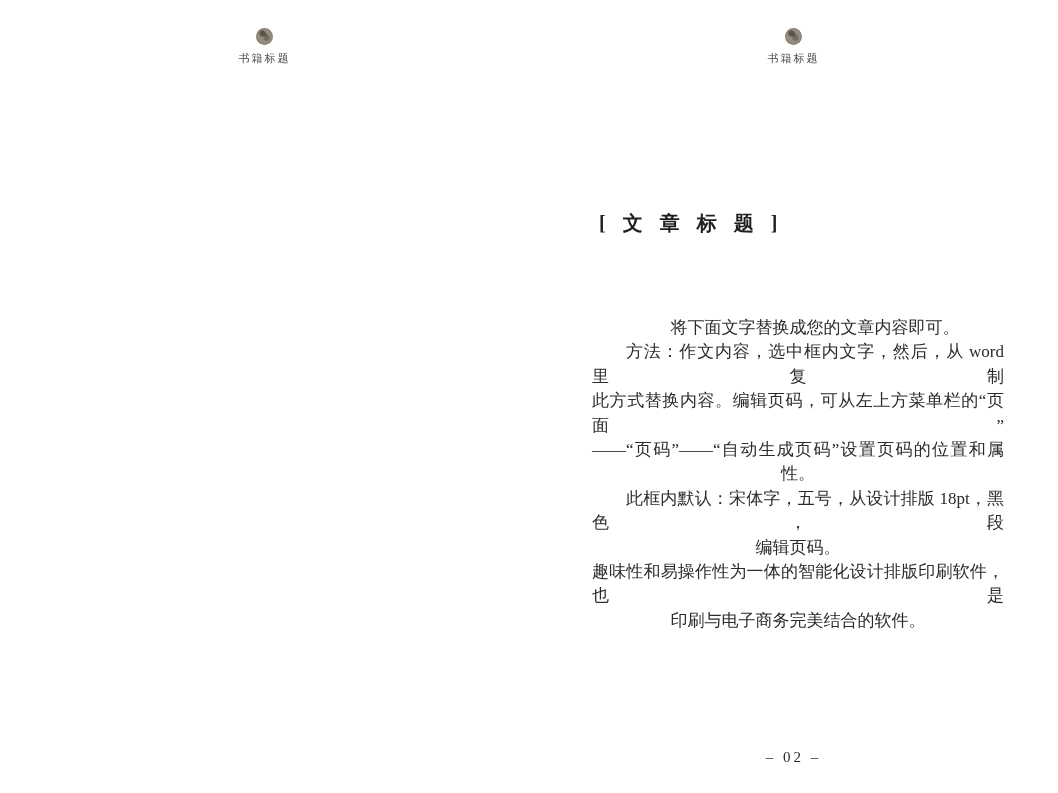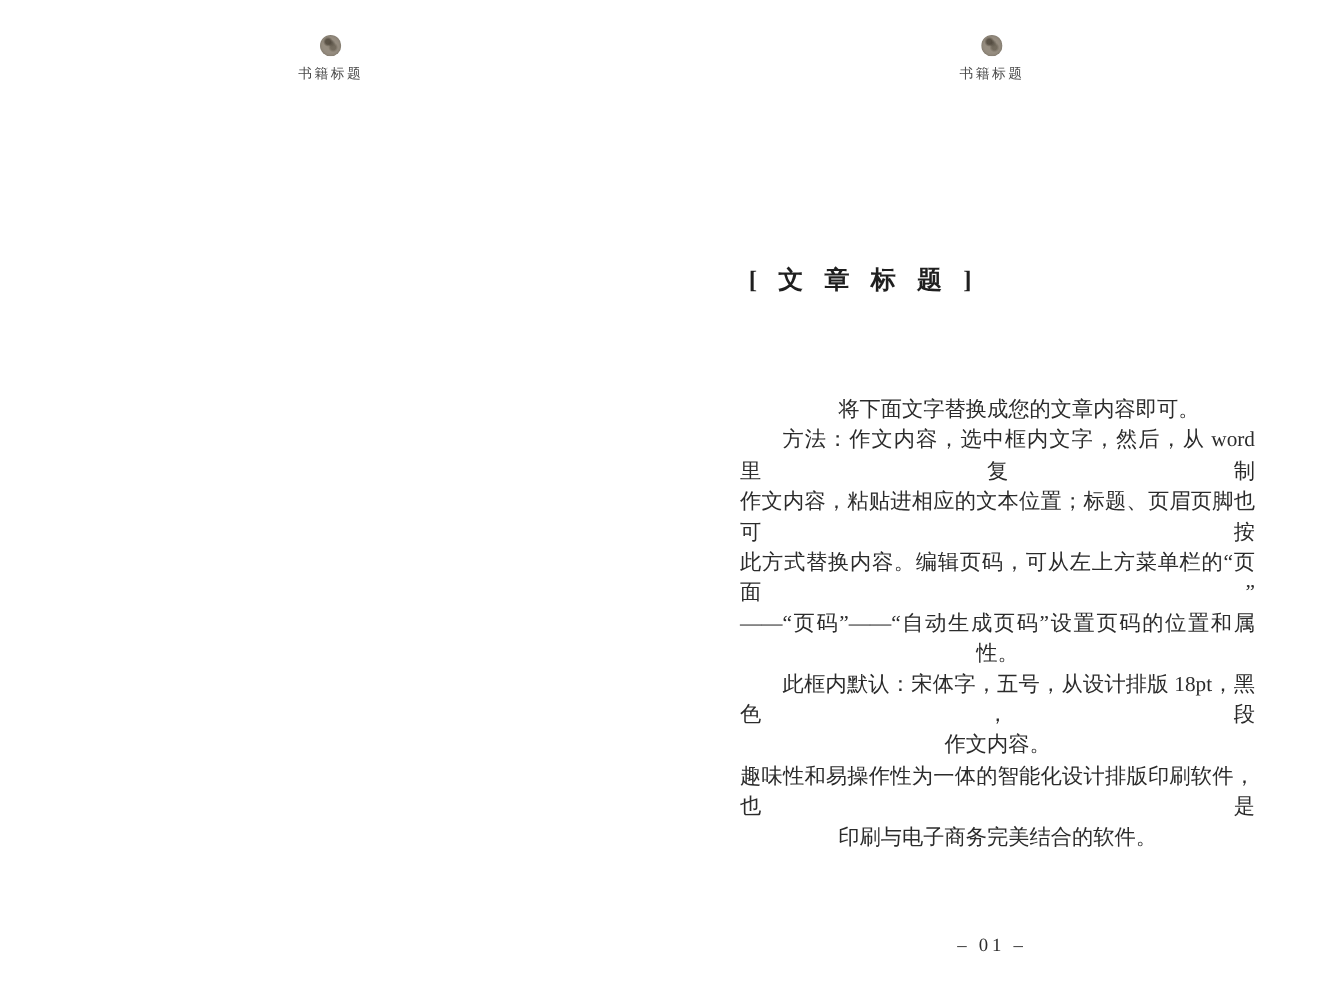--- a/index.html
+++ b/index.html
@@ -113,28 +113,27 @@
     <header class="page-header">
       <span class="seal"></span>
       <div class="book-title">书籍标题</div>
     </header>
 
     <h1 class="article-title">[ 文 章 标 题 ]</h1>
 
     <div class="article-body">
       <p class="line indent">将下面文字替换成您的文章内容即可。</p>
       <p class="line indent fill">方法：作文内容，选中框内文字，然后，从 word 里复制</p>
-      <p class="line fill">作文内容，粘贴进相应的文本位置；标题、页眉页脚也可按</p>
       <p class="line fill">此方式替换内容。编辑页码，可从左上方菜单栏的“页面”</p>
       <p class="line fill">——“页码”——“自动生成页码”设置页码的位置和属</p>
       <p class="line">性。</p>
       <p class="line indent fill">此框内默认：宋体字，五号，从设计排版 18pt，黑色，段</p>
-      <p class="line">作文内容。</p>
+      <p class="line">编辑页码。</p>
       <p class="line fill">趣味性和易操作性为一体的智能化设计排版印刷软件，也是</p>
       <p class="line">印刷与电子商务完美结合的软件。</p>
       <p class="line"></p>
 
     </div>
 
-    <footer class="page-number">– 01 –</footer>
+    <footer class="page-number">– 02 –</footer>
   </section>
 
 </div>
 
 </body></html>

